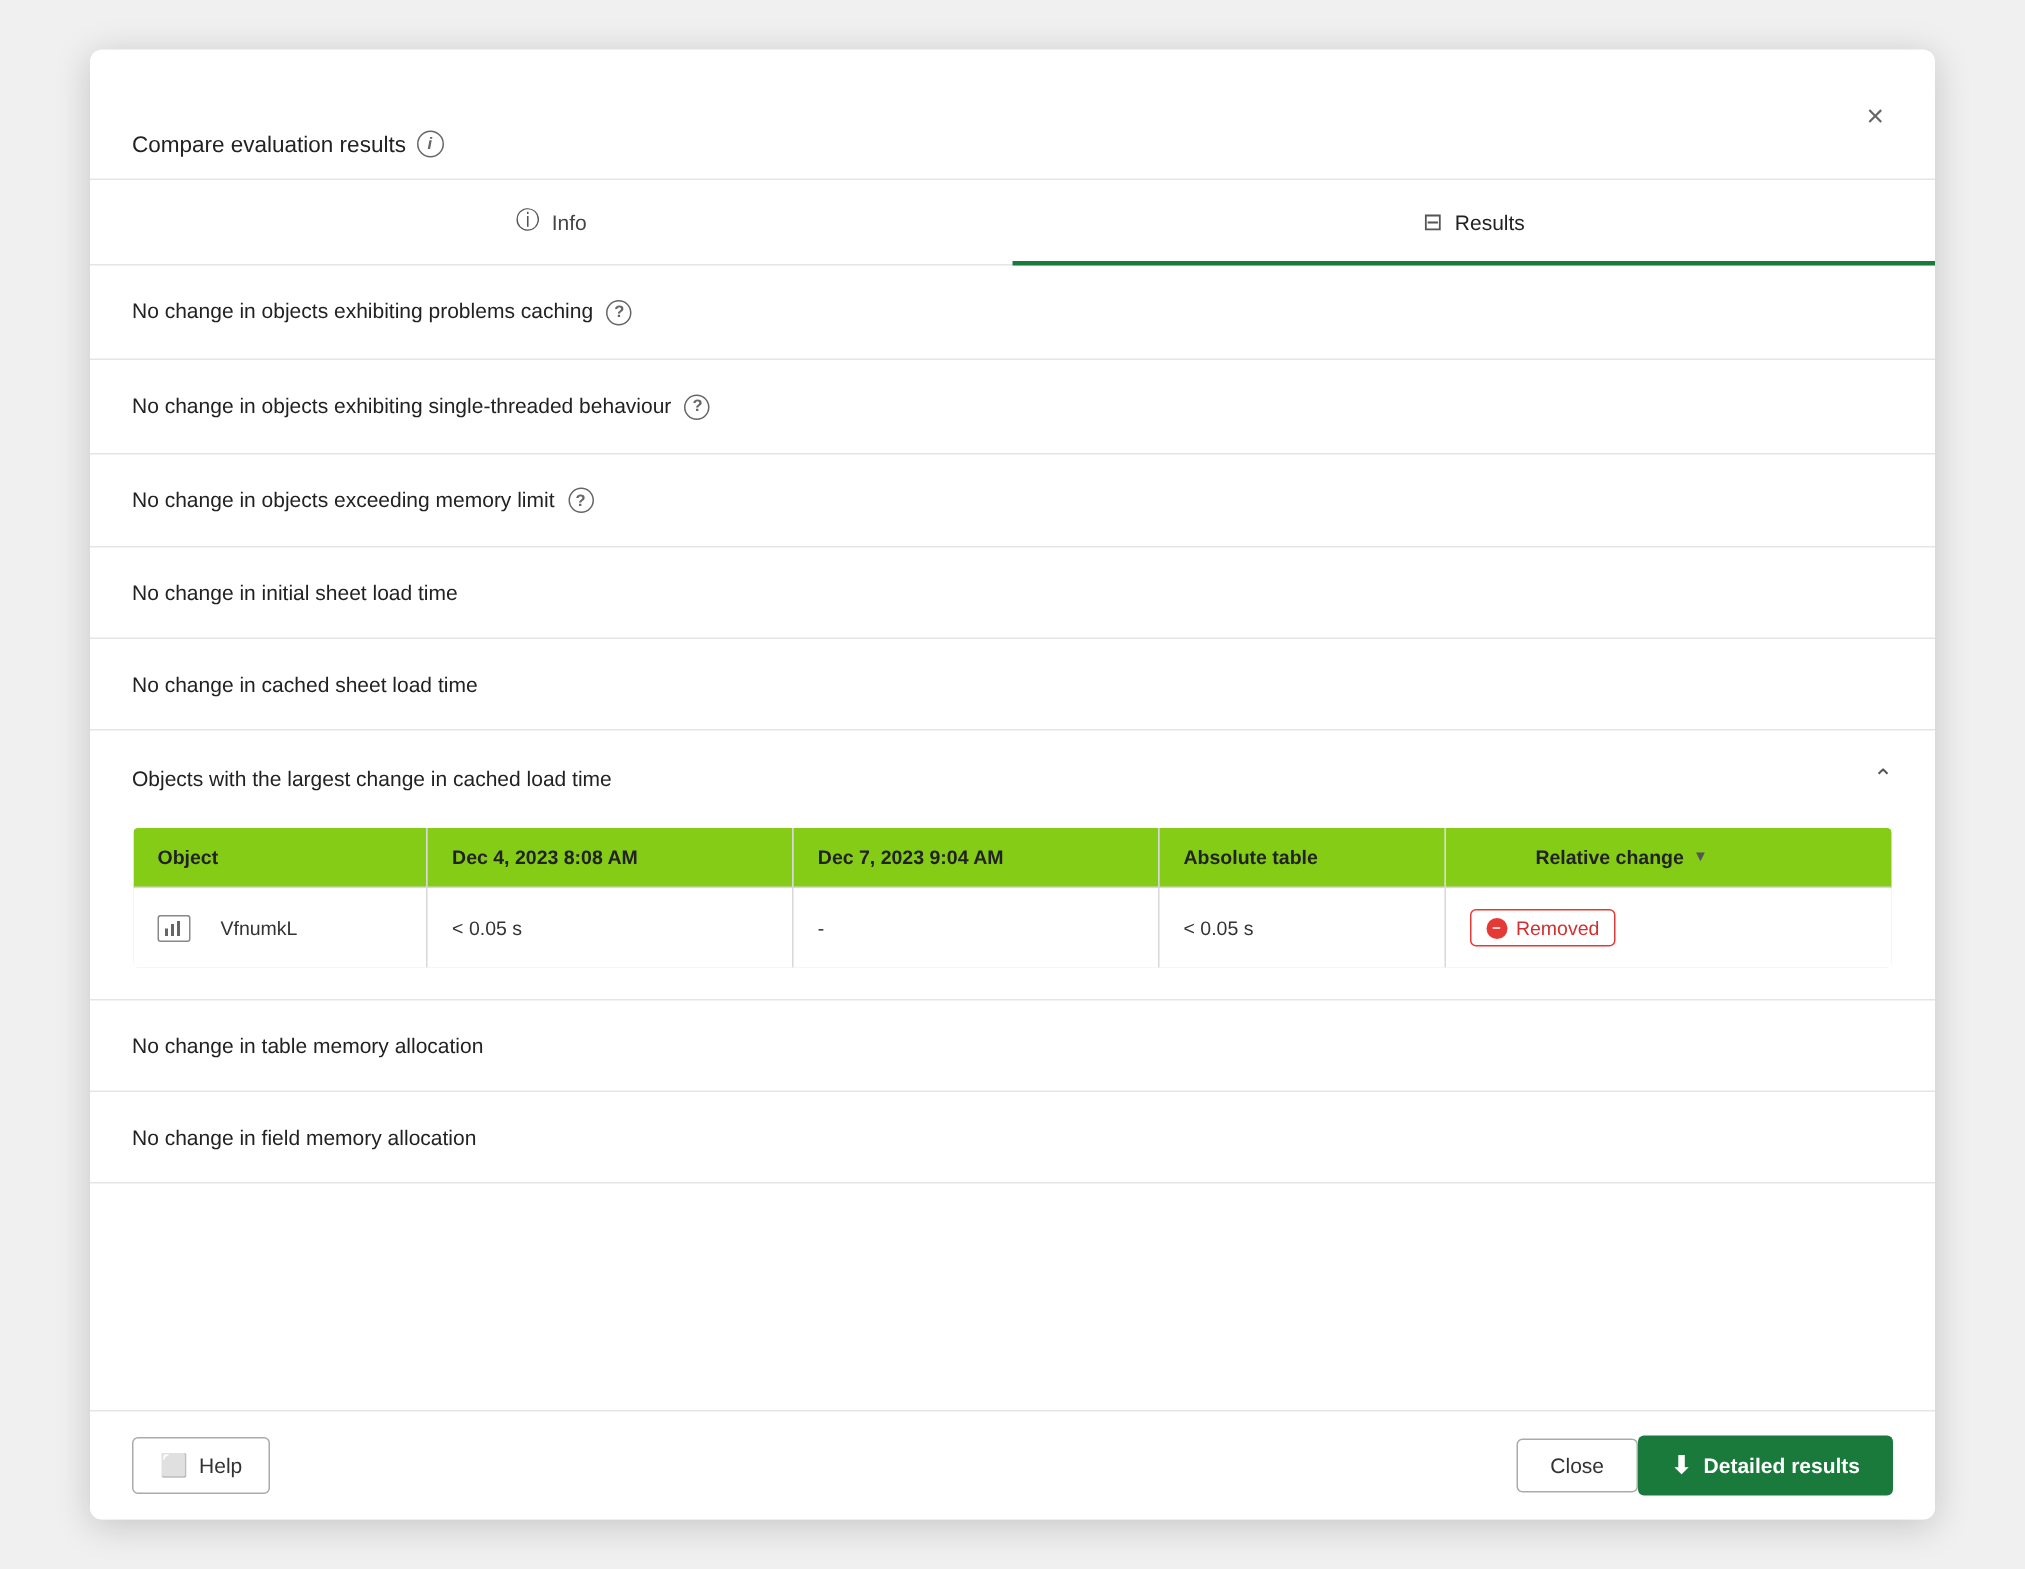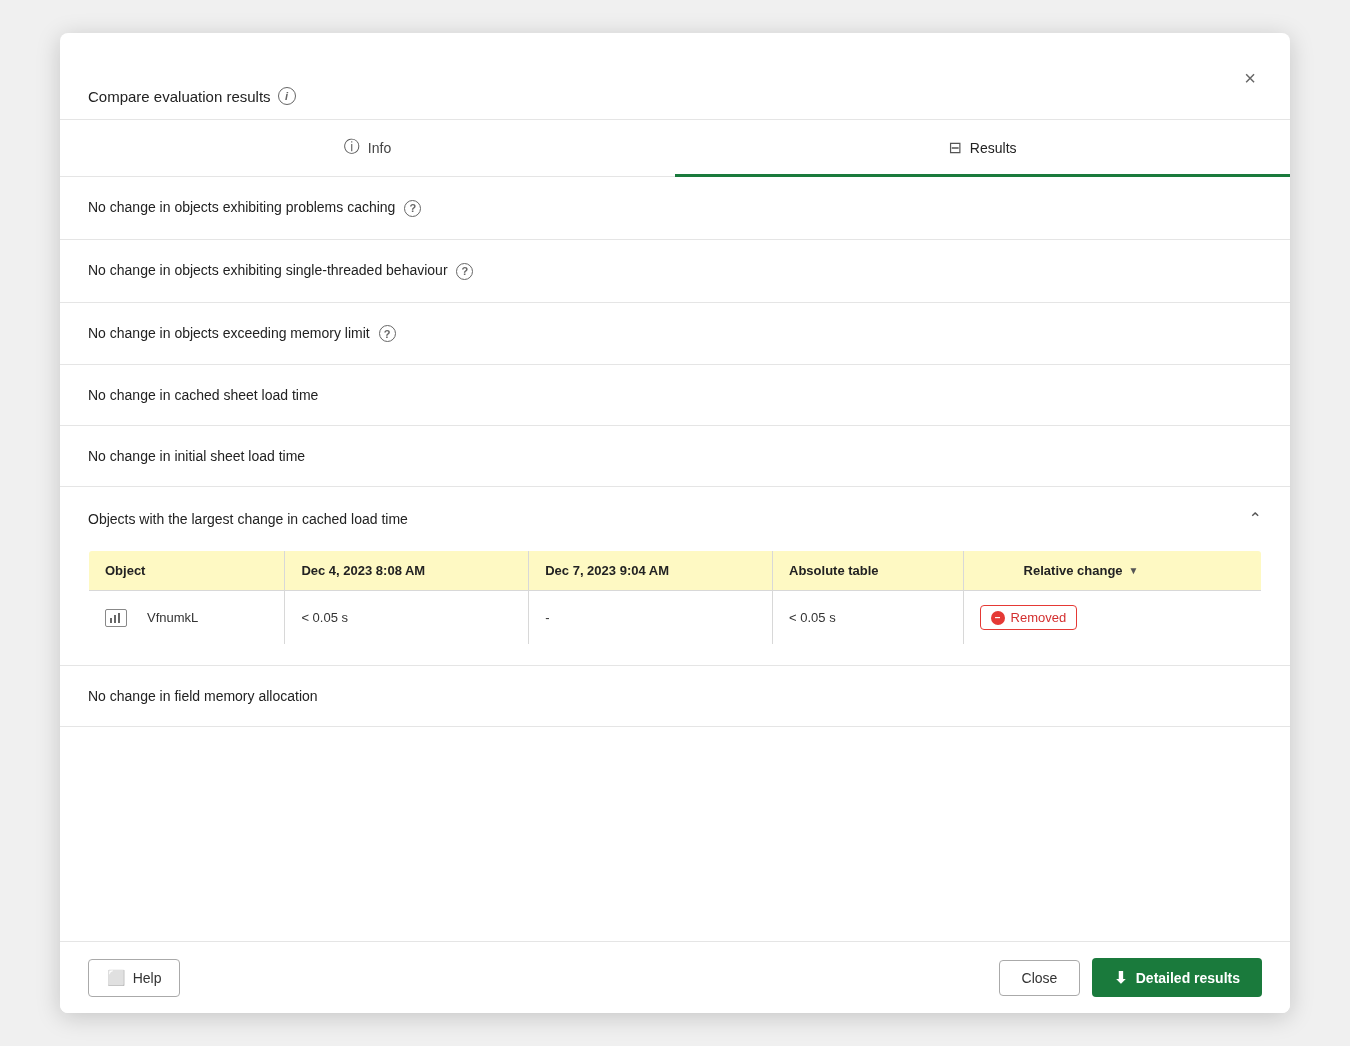--- a/index.html
+++ b/index.html
@@ -122,21 +122,21 @@
       padding: 0 28px 20px 28px;
     }
     .data-table {
       width: 100%;
       border-collapse: collapse;
       border: 1px solid #d8d8d8;
       border-radius: 4px;
       overflow: hidden;
     }
     .data-table th {
-      background: #fef9c3;
+      background: #84cc16;
       padding: 12px 16px;
       text-align: left;
       font-weight: 600;
       font-size: 13px;
       color: #222;
       border-bottom: 1px solid #d8d8d8;
       border-right: 1px solid #d8d8d8;
     }
     .data-table th:last-child { border-right: none; }
     .data-table td {
@@ -212,21 +212,20 @@
       background: none;
       border: 1.5px solid #aaa;
       border-radius: 4px;
       padding: 9px 18px;
       font-size: 14px;
       color: #333;
       cursor: pointer;
     }
     .footer-right {
       display: flex;
-      gap: 12px;
       align-items: center;
     }
     .btn-close {
       background: none;
       border: 1.5px solid #aaa;
       border-radius: 4px;
       padding: 9px 22px;
       font-size: 14px;
       color: #333;
       cursor: pointer;
@@ -301,27 +300,27 @@
 
     <div class="section-row">
       <span class="section-label">
         No change in objects exceeding memory limit
         <span class="question-circle">?</span>
       </span>
     </div>
 
     <div class="section-row">
       <span class="section-label">
+        No change in initial sheet load time
+      </span>
+    </div>
+
+    <div class="section-row">
+      <span class="section-label">
         No change in cached sheet load time
-      </span>
-    </div>
-
-    <div class="section-row">
-      <span class="section-label">
-        No change in initial sheet load time
       </span>
     </div>
 
 
     <div class="section-expanded">
       <div class="section-expanded-header">
         <span class="section-label">
           Objects with the largest change in cached load time
         </span>
         <span class="chevron">⌃</span>
@@ -373,20 +372,25 @@
                   <span class="removed-dot">–</span>
                   <span>Removed</span>
                 </span>
               </td>
             </tr>
           </tbody>
         </table>
       </div>
     </div>
 
+    <div class="section-row">
+      <span class="section-label">
+        No change in table memory allocation
+      </span>
+    </div>
 
     <div class="section-row">
       <span class="section-label">
         No change in field memory allocation
       </span>
     </div>
 
   </div>
 
   <div class="dialog-footer">

